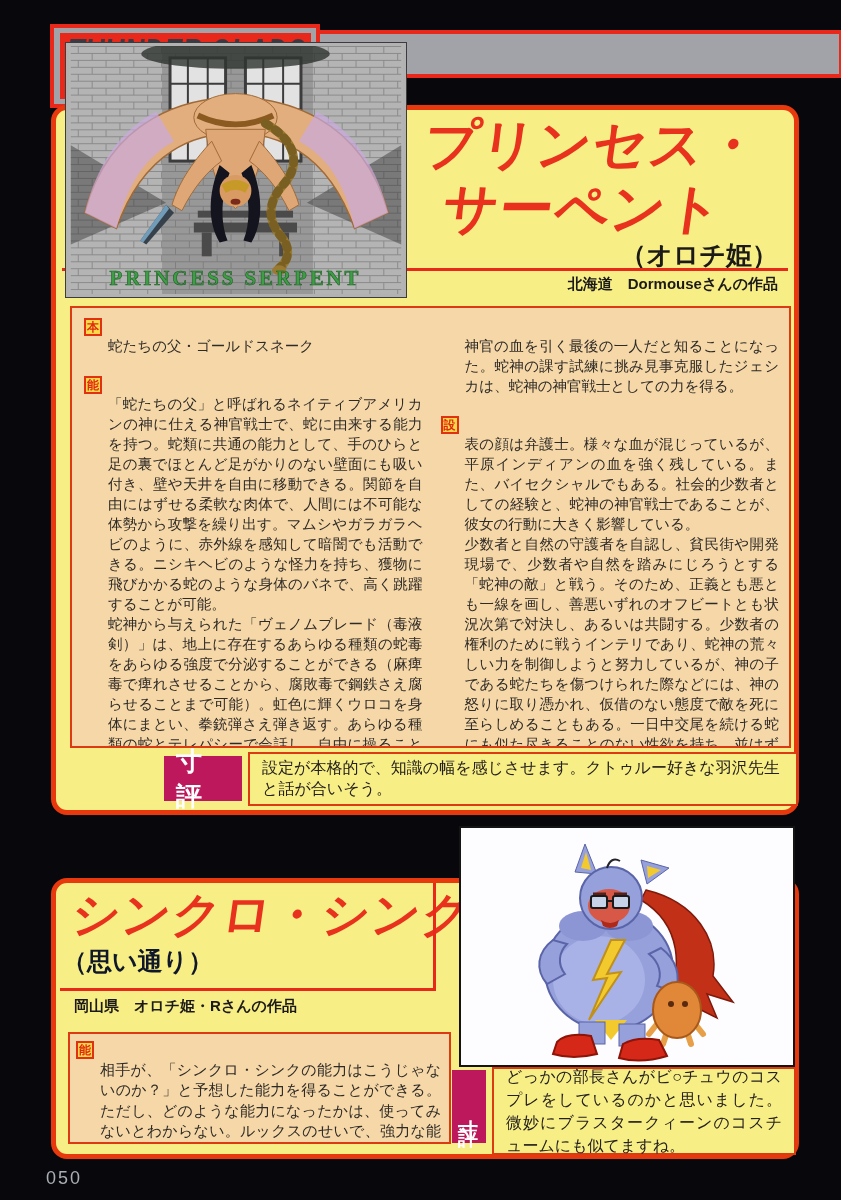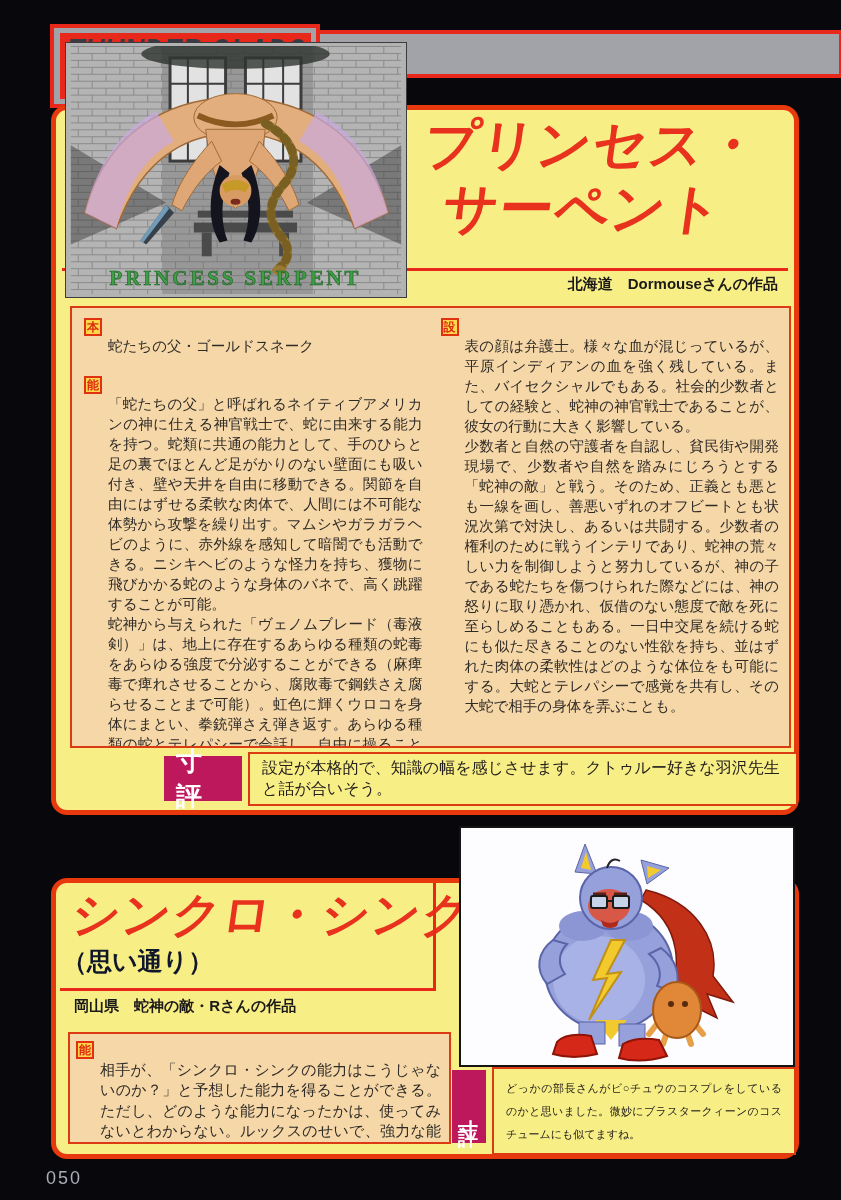--- a/index.html
+++ b/index.html
@@ -65,21 +65,21 @@
     align-items:center;justify-content:center;box-sizing:border-box;
   }
   .rbadge1{top:646px;left:108px;width:78px;height:45px;font-size:26px;letter-spacing:12px;padding-left:12px;}
   .review-box{
     background:#f8ee86;border:2px solid #dc3a12;box-sizing:border-box;
     display:flex;align-items:center;color:#24201c;
   }
   .rbox1{top:642px;left:192px;width:550px;height:54px;font-size:16px;padding:0 12px;}
   .rbadge2{top:187px;left:396px;width:34px;height:73px;font-size:20px;
            writing-mode:vertical-rl;text-orientation:upright;letter-spacing:6px;padding-top:6px;}
-  .rbox2{top:184px;left:436px;width:304px;height:88px;font-size:11px;line-height:23px;
+  .rbox2{top:184px;left:436px;width:304px;height:88px;font-size:16px;line-height:23px;
          padding:6px 12px;text-align:justify;}
   
   .pagenum{left:46px;top:1168px;font-size:18px;font-weight:normal;color:#a9adb6;letter-spacing:2px;z-index:1;}
   svg text.caption{
     font-family:"Liberation Serif","DejaVu Serif",serif;font-weight:bold;
   }
 </style>
 </head>
 <body>
 
@@ -88,35 +88,39 @@
   <rect x="52" y="26" width="266" height="80" fill="#a2a3a9" stroke="#e8281a" stroke-width="4"></rect>
   <rect x="60" y="33" width="251" height="66" fill="#e8281a"></rect>
   <text x="68" y="70" textLength="238" lengthAdjust="spacingAndGlyphs" font-size="44" font-weight="bold" font-style="italic" fill="#3a3a44">THUNDER GLADS</text>
 </svg>
 
 <div class="abs panel panel1">
   <div class="abs title1">
     <div class="tline">プリンセス・</div>
     <div class="tline">サーペント</div>
   </div>
+  <div class="abs subtitle1">（オロチ姫）</div>
   <div class="abs redrule rule1"></div>
   <div class="abs credit credit1">北海道　Dormouseさんの作品</div>
 
   <div class="abs infobox textbox1">
     <div class="col">
       <div class="tblock">
         <span class="badge">本</span><span>蛇たちの父・ゴールドスネーク</span>
       </div>
       <div class="tblock">
         <span class="badge">能</span><span>「蛇たちの父」と呼ばれるネイティブアメリカンの神に仕える神官戦士で、蛇に由来する能力を持つ。蛇類に共通の能力として、手のひらと足の裏でほとんど足がかりのない壁面にも吸い付き、壁や天井を自由に移動できる。関節を自由にはずせる柔軟な肉体で、人間には不可能な体勢から攻撃を繰り出す。マムシやガラガラヘビのように、赤外線を感知して暗闇でも活動できる。ニシキヘビのような怪力を持ち、獲物に飛びかかる蛇のような身体のバネで、高く跳躍することが可能。
 蛇神から与えられた「ヴェノムブレード（毒液剣）」は、地上に存在するあらゆる種類の蛇毒をあらゆる強度で分泌することができる（麻痺毒で痺れさせることから、腐敗毒で鋼鉄さえ腐らせることまで可能）。虹色に輝くウロコを身体にまとい、拳銃弾さえ弾き返す。あらゆる種類の蛇とテレパシーで会話し、自由に操ることができる。</span>
       </div>
 
     </div>
     <div class="col">
+      <div class="tblock">
+        <span>神官の血を引く最後の一人だと知ることになった。蛇神の課す試練に挑み見事克服したジェシカは、蛇神の神官戦士としての力を得る。</span>
+      </div>
       <div class="tblock">
         <span class="badge">設</span><span>表の顔は弁護士。様々な血が混じっているが、平原インディアンの血を強く残している。また、バイセクシャルでもある。社会的少数者としての経験と、蛇神の神官戦士であることが、彼女の行動に大きく影響している。
 少数者と自然の守護者を自認し、貧民街や開発現場で、少数者や自然を踏みにじろうとする「蛇神の敵」と戦う。そのため、正義とも悪とも一線を画し、善悪いずれのオフビートとも状況次第で対決し、あるいは共闘する。少数者の権利のために戦うインテリであり、蛇神の荒々しい力を制御しようと努力しているが、神の子である蛇たちを傷つけられた際などには、神の怒りに取り憑かれ、仮借のない態度で敵を死に至らしめることもある。一日中交尾を続ける蛇にも似た尽きることのない性欲を持ち、並はずれた肉体の柔軟性はどのような体位をも可能にする。大蛇とテレパシーで感覚を共有し、その大蛇で相手の身体を弄ぶことも。</span>
       </div>
     </div>
   </div>
 
   <div class="abs review-badge rbadge1">寸評</div>
   <div class="abs review-box rbox1">
     <span>設定が本格的で、知識の幅を感じさせます。クトゥルー好きな羽沢先生と話が合いそう。</span>
@@ -173,21 +177,21 @@
   </g>
   <text class="caption" x="166" y="241" text-anchor="middle" font-size="21" letter-spacing="3" fill="#3e9e46" stroke="#1e5e24" stroke-width=".6">PRINCESS SERPENT</text>
 </svg>
 
 <div class="abs panel panel2">
   <div class="abs title2">シンクロ・シンク</div>
   <div class="abs subtitle2">（思い通り）</div>
   <div class="abs redrule rule2h"></div>
   <div class="abs rule2v"></div>
   <div class="abs redrule rule2r"></div>
-  <div class="abs credit credit2">岡山県　蛇神の敵・Rさんの作品</div>
+  <div class="abs credit credit2">岡山県　オロチ姫・Rさんの作品</div>
 
   <div class="abs infobox abilitybox2">
     <div class="tblock">
       <span class="badge">能</span><span>相手が、「シンクロ・シンクの能力はこうじゃないのか？」と予想した能力を得ることができる。ただし、どのような能力になったかは、使ってみないとわからない。ルックスのせいで、強力な能力になることはあんまりない。</span>
     </div>
   </div>
 
   <div class="abs review-badge rbadge2">寸評</div>
   <div class="abs review-box rbox2">
     <span>どっかの部長さんがビ○チュウのコスプレをしているのかと思いました。微妙にブラスタークィーンのコスチュームにも似てますね。</span>

